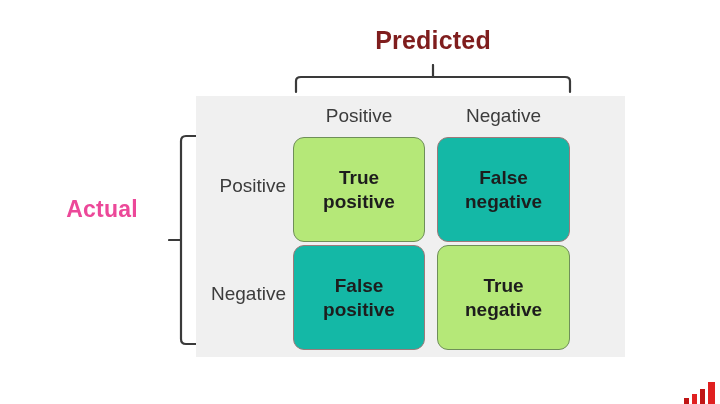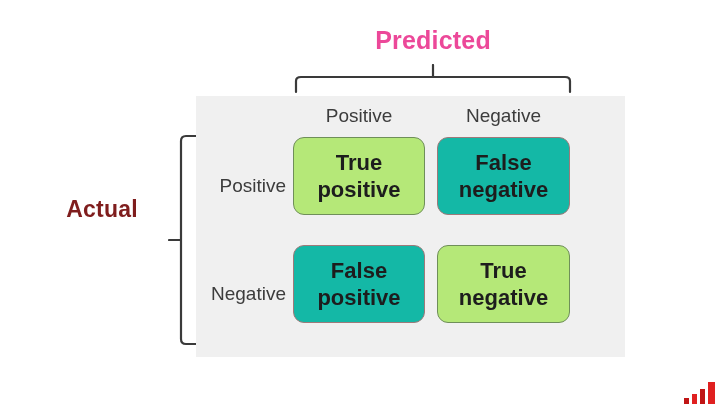--- a/index.html
+++ b/index.html
@@ -20,32 +20,32 @@
 
   
   .title-predicted {
     position: absolute;
     left: 295px;
     top: 26px;
     width: 276px;
     text-align: center;
     font-size: 25px;
     font-weight: bold;
-    color: #ec4899;
+    color: #7f1d1d;
     letter-spacing: 0.2px;
   }
   .title-actual {
     position: absolute;
     left: 32px;
     top: 196px;
     width: 140px;
     text-align: center;
     font-size: 23px;
     font-weight: bold;
-    color: #7f1d1d;
+    color: #ec4899;
     letter-spacing: 0.2px;
   }
 
   
   .brace-top {
     position: absolute;
     left: 293px;
     top: 64px;
     width: 280px;
     height: 30px;
@@ -88,27 +88,27 @@
     font-size: 19px;
     color: #3c3c3c;
   }
   .row-head.r0 { top: 175px; }
   .row-head.r1 { top: 283px; }
 
   
   .cell {
     position: absolute;
     width: 132px;
-    height: 78px;
+    height: 105px;
     border-radius: 11px;
     display: flex;
     align-items: center;
     justify-content: center;
     text-align: center;
-    font-size: 22px;
+    font-size: 19px;
     font-weight: bold;
     line-height: 1.25;
     color: #1d1d1d;
     box-sizing: border-box;
   }
   .cell.green {
     background: #b5e878;
     border: 1.6px solid #6f8f59;
   }
   .cell.pink {

